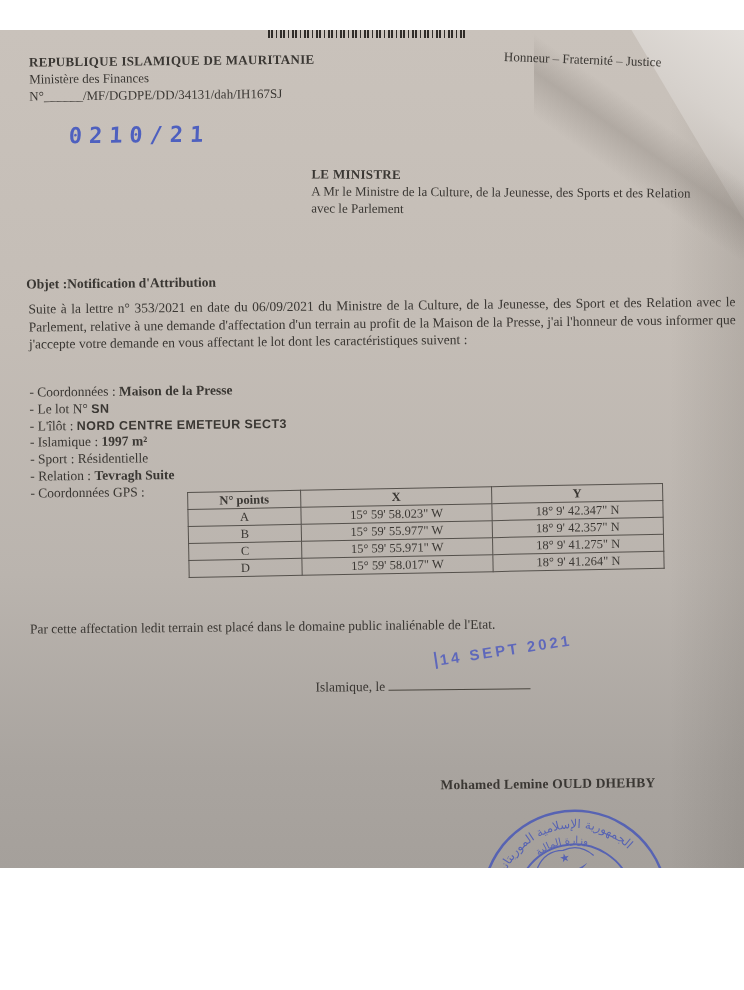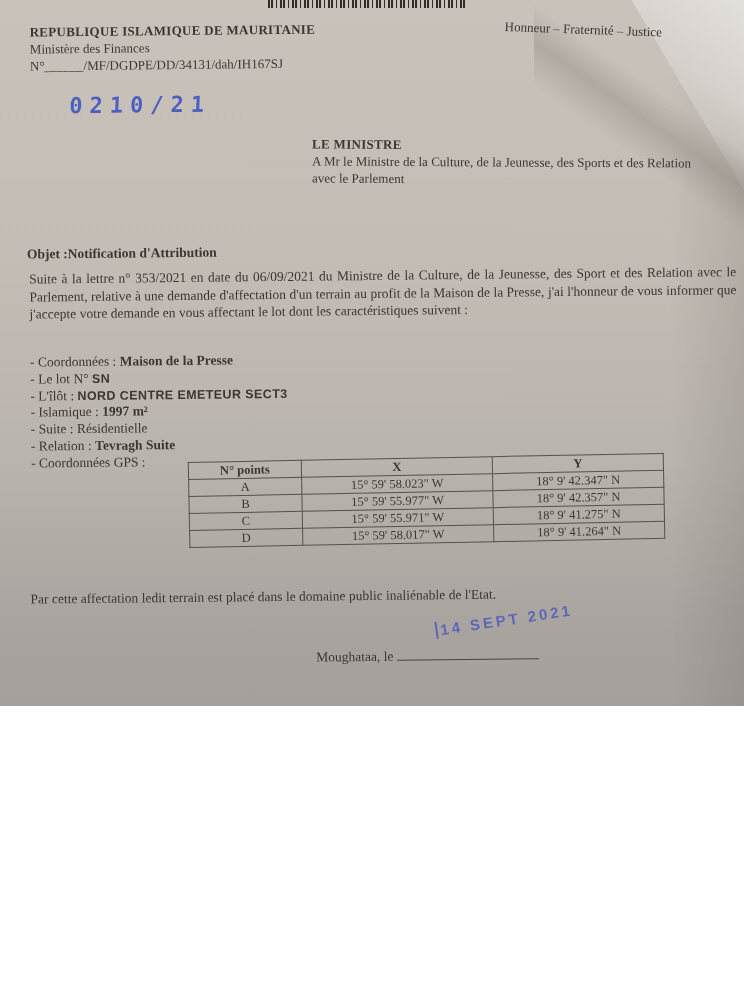--- a/index.html
+++ b/index.html
@@ -1,24 +1,25 @@
 <!DOCTYPE html>
 <html><head>
 <meta charset="utf-8">
 <style>
   html,body{margin:0;padding:0;}
   .page{
     position:relative;
-    width:744px;height:706px;
+    width:744px;height:838px;
     overflow:hidden;
     background:
       linear-gradient(90deg, rgba(0,0,0,0) 90%, rgba(60,55,50,0.12) 100%),
       linear-gradient(180deg, #c9c2bb 0%, #c4bdb6 35%, #bab4ae 65%, #a9a49f 88%, #a5a09b 100%);
     font-family:"Liberation Serif", serif;
     color:#3a3733;
+    margin-top:30px;
   }
   
   .fold{
     position:absolute;right:0;top:0;width:150px;height:190px;
     background:linear-gradient(215deg,#e3dfdb 0%, #d6d1cc 35%, rgba(214,209,204,0) 70%);
     clip-path:polygon(25% 0, 100% 0, 100% 100%);
   }
   .fold-shadow{
     position:absolute;right:0;top:0;width:210px;height:230px;
     background:linear-gradient(215deg, rgba(0,0,0,0) 40%, rgba(70,62,55,0.18) 50%, rgba(0,0,0,0) 62%);
@@ -109,21 +110,21 @@
       <div>
         <span>- Le lot N° </span><span class="v-bold-sans">SN</span>
       </div>
       <div>
         <span>- L'îlôt : </span><span class="v-bold-sans">NORD CENTRE EMETEUR SECT3</span>
       </div>
       <div>
         <span>- Islamique : </span><span class="v-bold-serif">1997 m²</span>
       </div>
       <div>
-        <span>- Suite : </span><span>Résidentielle</span>
+        <span>- Sport : </span><span>Résidentielle</span>
       </div>
       <div>
         <span>- Relation : </span><span class="v-bold-serif">Tevragh Suite</span>
       </div>
       <div>
         <span>- Coordonnées GPS :</span>
       </div>
     </div>
 
     <div class="blk gps">
@@ -156,21 +157,21 @@
             <td>15° 59' 58.017" W</td>
             <td>18° 9' 41.264" N</td>
           </tr>
         </tbody>
       </table>
     </div>
 
     <div class="blk closing">Par cette affectation ledit terrain est placé dans le domaine public inaliénable de l'Etat.</div>
 
     <div class="blk dateline">
-      <span>Moughataa, le</span>
+      <span>Islamique, le</span>
       <span class="blank-line"></span>
     </div>
     <div class="blk datestamp">14 SEPT 2021</div>
 
     <div class="blk signer">Mohamed Lemine OULD DHEHBY</div>
 
     <div class="blk seal">
       <svg width="192" height="192" viewBox="0 0 200 200">
         <defs>
           <path id="arcTop" d="M 20 102 A 80 80 0 1 1 180 102"></path>

